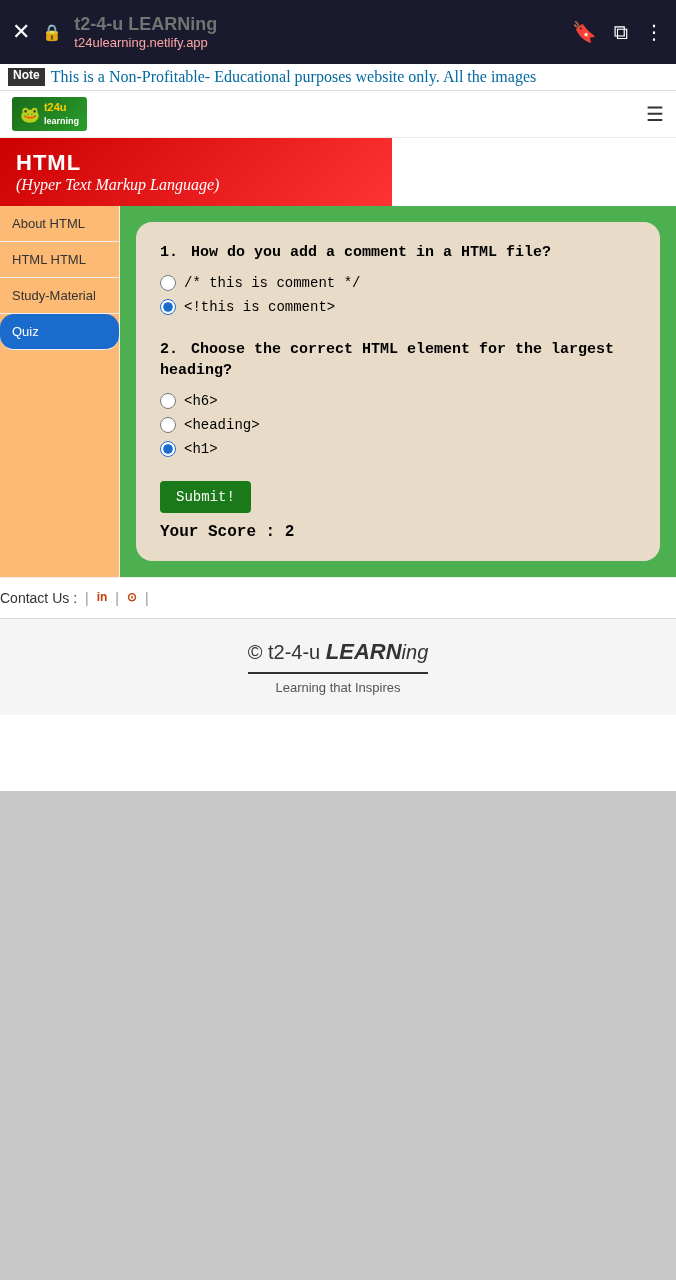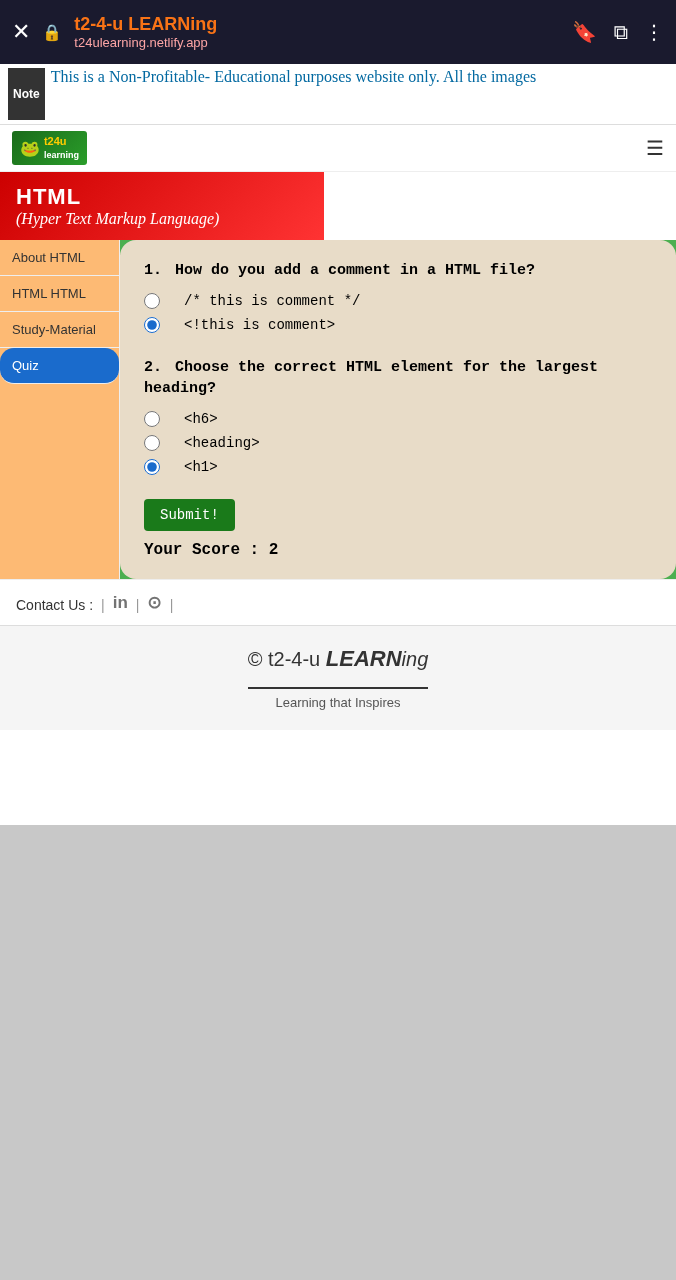--- a/index.html
+++ b/index.html
@@ -12,40 +12,40 @@
       color: white;
       padding: 8px 12px;
       display: flex;
       align-items: center;
       gap: 12px;
       height: 64px;
     }
     .browser-bar .close-btn { font-size: 22px; color: white; cursor: pointer; }
     .browser-bar .lock-icon { font-size: 16px; color: #aaa; }
     .browser-title { flex: 1; }
-    .browser-title .site-name { font-size: 18px; font-weight: bold; color: #f97316; }
+    .browser-title .site-name { font-size: 18px; font-weight: bold; color: #737373; }
     .browser-title .site-url { font-size: 13px; color: #fca5a5; }
     .browser-actions { display: flex; gap: 16px; align-items: center; }
     .browser-actions span { font-size: 20px; color: white; cursor: pointer; }
 
     
     .note-bar {
       background: white;
       border-bottom: 1px solid #ddd;
       padding: 4px 8px;
       font-size: 12px;
       display: flex;
       gap: 6px;
       overflow: hidden;
       white-space: nowrap;
     }
     .note-bar .note-label {
       background: #333;
       color: white;
-      padding: 19px 5px;
+      padding: 0 5px;
       font-weight: bold;
       font-size: 12px;
       flex-shrink: 0;
     }
     .note-bar .note-text { color: #0369a1; font-size: 16px; font-family: Liberation Serif, serif; }
 
     
     .site-wrapper { background: white; min-height: 700px; }
 
     
@@ -69,21 +69,21 @@
       gap: 4px;
     }
     .site-logo .logo-frog { font-size: 16px; }
     .hamburger { font-size: 20px; color: #333; cursor: pointer; }
 
     
     .html-banner {
       background: linear-gradient(135deg, #cc0000, #ff3333);
       color: white;
       padding: 12px 16px;
-      width: 324px;
+      width: 392px;
       margin: 0;
     }
     .html-banner .html-title { font-size: 22px; font-weight: bold; letter-spacing: 1px; }
     .html-banner .html-subtitle { font-size: 16px; font-style: italic; font-family: 'Brush Script MT', cursive; }
 
     
     .main-content {
       display: flex;
       padding: 0;
     }
@@ -105,21 +105,21 @@
     .sidebar-item.active {
       background: #1a6bcc;
       color: white;
       border-radius: 14px;
     }
 
     
     .quiz-area {
       flex: 1;
       background: #4caf50;
-      padding: 0;
+      padding: 16px;
     }
     .quiz-card {
       background: #e8dcc8;
       border-radius: 16px;
       padding: 20px 24px;
       font-family: 'Courier New', monospace;
     }
 
     .question {
       margin-bottom: 24px;
@@ -129,21 +129,21 @@
       font-weight: bold;
       margin-bottom: 12px;
       line-height: 1.4;
     }
     .question-num {
       margin-right: 4px;
     }
     .option {
       display: flex;
       align-items: center;
-      gap: 24px;
+      gap: 8px;
       margin-bottom: 8px;
       font-size: 14px;
       font-family: 'Courier New', monospace;
     }
     .option input[type="radio"] {
       width: 16px;
       height: 16px;
       accent-color: #1a6bcc;
     }
 
@@ -160,48 +160,48 @@
     }
     .score-text {
       font-size: 16px;
       font-family: 'Courier New', monospace;
       font-weight: bold;
     }
 
     
     .footer-contact {
       background: white;
-      padding: 12px 16px;
+      padding: 12px 0;
       border-top: 1px solid #eee;
       display: flex;
-      align-items: flex-end;
+      align-items: flex-start;
       gap: 8px;
       font-size: 14px;
     }
     .footer-contact .contact-label { font-weight: normal; color: #333; }
     .footer-contact .separator { color: #999; }
     .footer-contact .social-icon {
-      font-size: 17px;
-      color: #737373;
+      font-size: 12px;
+      color: #c2410c;
       cursor: pointer;
       font-weight: bold;
     }
 
     .footer-brand {
       background: #f5f5f5;
       text-align: center;
       padding: 20px;
       border-top: 1px solid #ddd;
     }
     .footer-brand .brand-name {
       font-size: 20px;
       color: #333;
       border-bottom: 2px solid #333;
       display: inline-block;
-      padding-bottom: 15px;
+      padding-bottom: 7px;
       margin-bottom: 6px;
     }
     .footer-brand .brand-name .brand-t24 { font-weight: normal; }
     .footer-brand .brand-name .brand-learn { font-weight: bold; font-style: italic; font-size: 22px; }
     .footer-brand .brand-name .brand-ing { font-style: italic; }
     .footer-brand .tagline { font-size: 13px; color: #555; }
 
     
     .gray-area {
       background: #c8c8c8;

